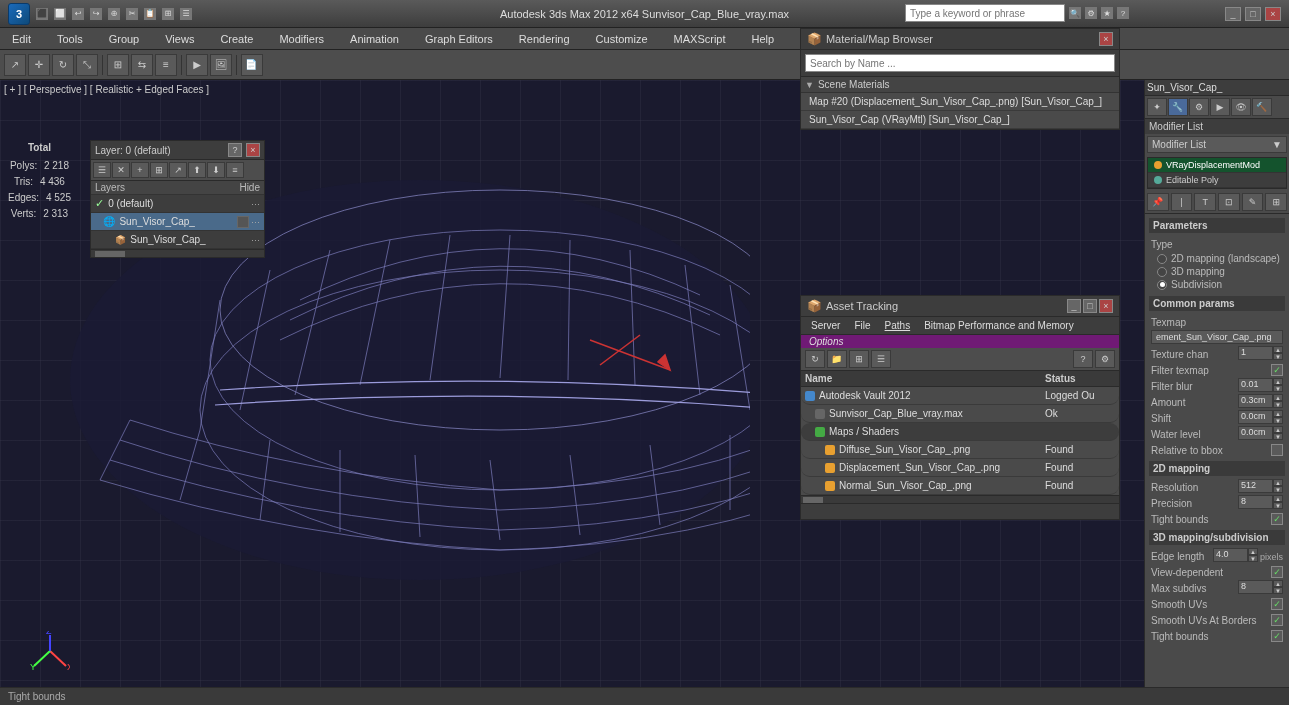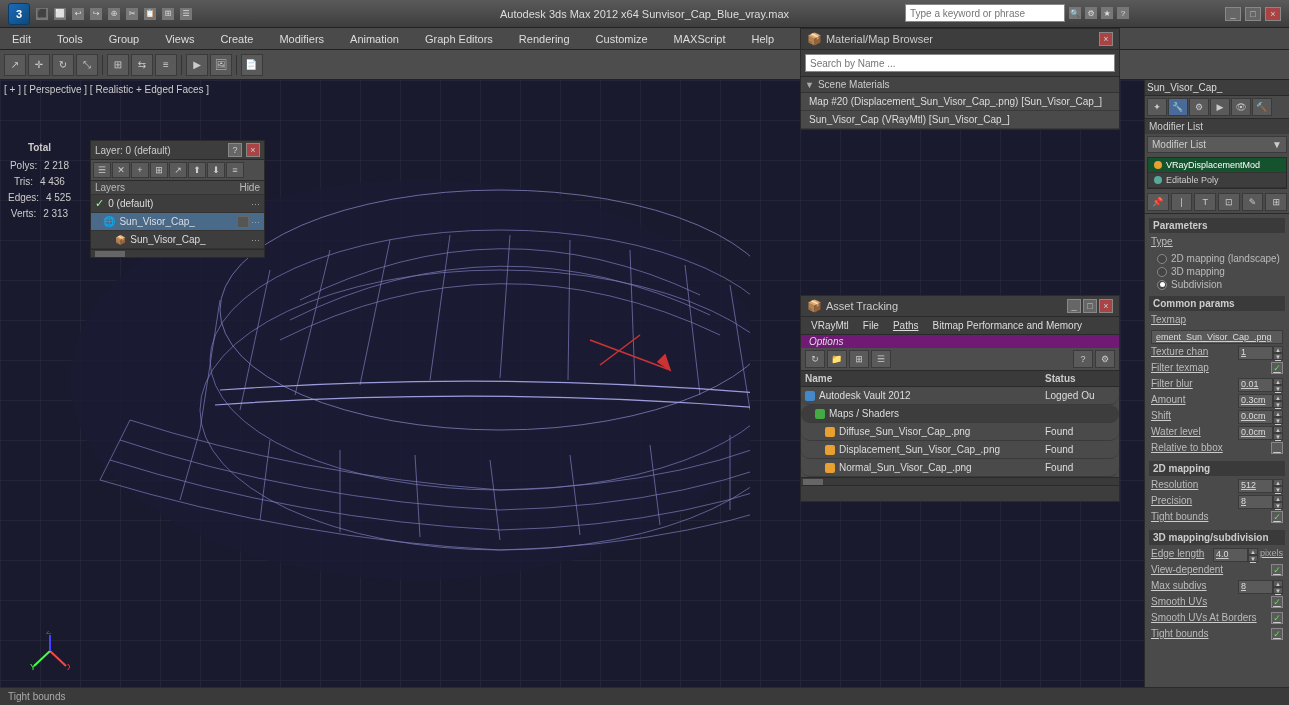--- a/index.html
+++ b/index.html
@@ -274,25 +274,24 @@
       padding: 2px 4px;
       margin-bottom: 2px;
       color: #ccc;
       font-weight: bold;
       cursor: pointer;
       display: flex;
       align-items: center;
     }
     .param-row {
       display: flex;
-      align-items: flex-start;
+      align-items: flex-end;
       justify-content: space-between;
       padding: 1px 2px;
       min-height: 16px;
-      text-decoration: underline;
     }
     .param-label { color: #bbb; flex: 1; }
     .param-checkbox {
       width: 12px; height: 12px;
       background: #5a5a5a;
       border: 1px solid #888;
       display: flex; align-items: center; justify-content: center;
       font-size: 9px; color: #6d6;
     }
     .radio-group { display: flex; flex-direction: column; gap: 2px; padding: 2px 0; }
@@ -938,21 +937,21 @@
       <span style="color:#aaa;font-size:12px;">📦</span>
       <span>Asset Tracking</span>
     </div>
     <div class="float-win-controls">
       <div class="float-btn">_</div>
       <div class="float-btn">□</div>
       <div class="float-btn float-close">×</div>
     </div>
   </div>
   <div class="asset-menubar">
-    <span class="asset-menu-item">VRayMtl</span>
+    <span class="asset-menu-item">Server</span>
     <span class="asset-menu-item">File</span>
     <span class="asset-menu-item" style="text-decoration:underline;">Paths</span>
     <span class="asset-menu-item">Bitmap Performance and Memory</span>
   </div>
   <div style="padding:1px 8px;background:#701a75;color:#ddd;font-size:10px;font-style:italic;">Options</div>
   <div class="asset-toolbar">
     <div class="asset-tool-group">
       <div class="asset-btn">↻</div>
       <div class="asset-btn">📁</div>
       <div class="asset-btn">⊞</div>
@@ -966,20 +965,25 @@
   <div id="asset-table-header">
     <span class="asset-col-name">Name</span>
     <span class="asset-col-status">Status</span>
   </div>
   <div id="asset-table-body">
     <div class="asset-row">
       <div class="asset-icon blue"></div>
       <span class="asset-row-name">Autodesk Vault 2012</span>
       <span class="asset-row-status">Logged Ou</span>
     </div>
+    <div class="asset-row" style="padding-left:14px;">
+      <div class="asset-icon gray"></div>
+      <span class="asset-row-name">Sunvisor_Cap_Blue_vray.max</span>
+      <span class="asset-row-status">Ok</span>
+    </div>
     <div class="asset-row group" style="padding-left:14px;">
       <div class="asset-icon green"></div>
       <span class="asset-row-name">Maps / Shaders</span>
       <span class="asset-row-status"></span>
     </div>
     <div class="asset-row" style="padding-left:24px;">
       <div class="asset-icon orange"></div>
       <span class="asset-row-name">Diffuse_Sun_Visor_Cap_.png</span>
       <span class="asset-row-status">Found</span>
     </div>

